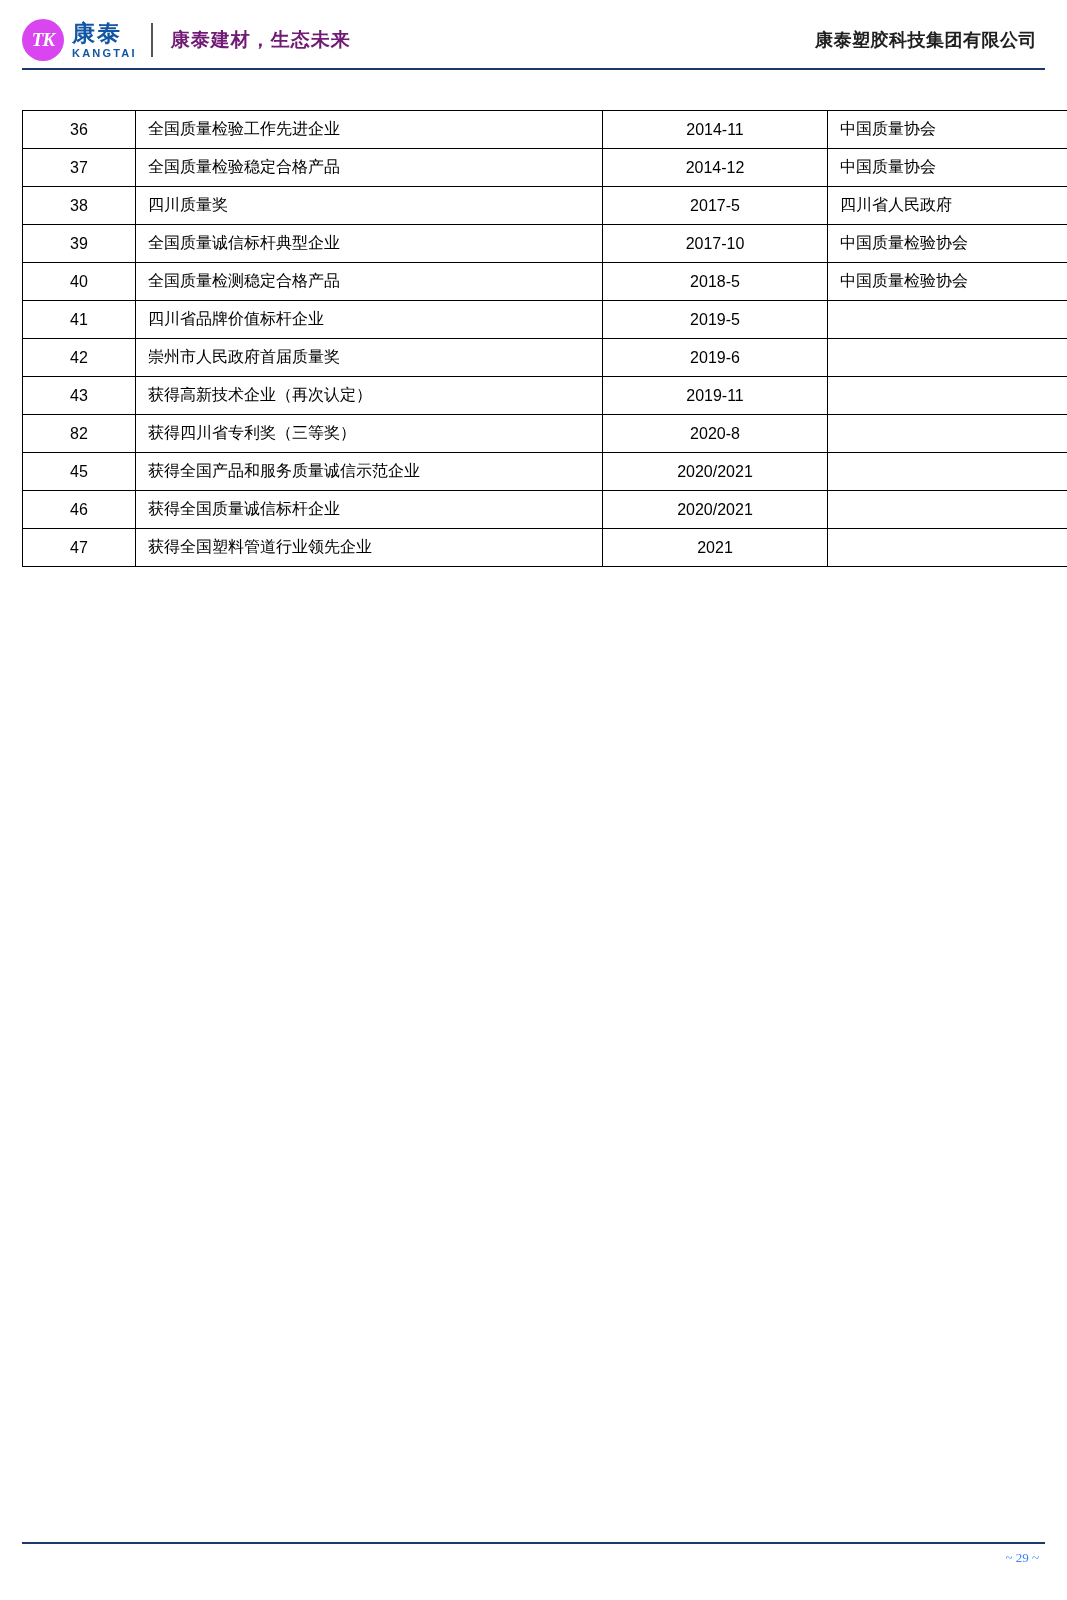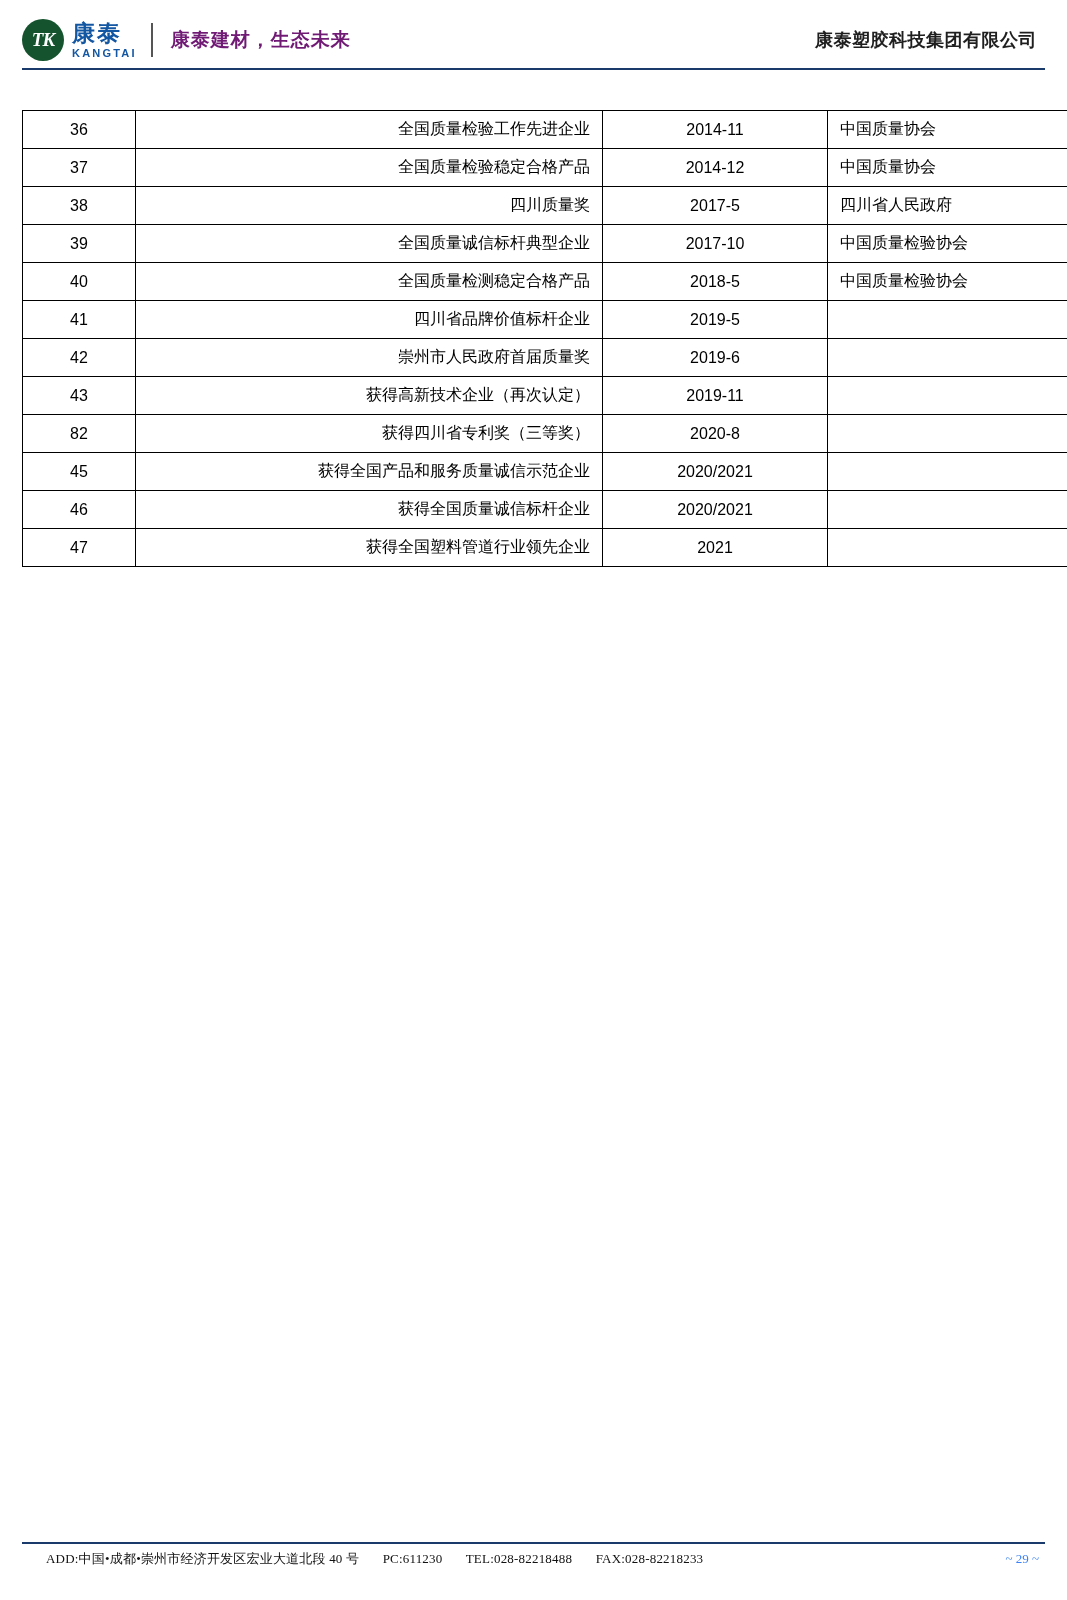--- a/index.html
+++ b/index.html
@@ -45,21 +45,21 @@
   }
   .logo-block {
     display: flex;
     align-items: center;
     gap: 8px;
   }
   .logo-mark {
     width: 42px;
     height: 42px;
     border-radius: 50%;
-    background: #14532d;
+    background: #d946ef;
     color: #ffffff;
     display: flex;
     align-items: center;
     justify-content: center;
     font-size: 19px;
     font-weight: bold;
     font-style: italic;
     letter-spacing: -1px;
     font-family: "Liberation Serif", serif;
   }
@@ -124,21 +124,21 @@
     color: #000000;
     white-space: nowrap;
     overflow: hidden;
   }
   td.col-no {
     width: 88px;
     text-align: center;
   }
   td.col-name {
     width: 442px;
-    text-align: right;
+    text-align: left;
     padding-left: 18px;
   }
   td.col-date {
     width: 200px;
     text-align: center;
     padding-left: 14px;
   }
   td.col-issuer {
     width: 293px;
     text-align: left;
@@ -281,23 +281,17 @@
           <td class="col-date">2021</td>
           <td class="col-issuer"></td>
         </tr>
       </tbody>
     </table>
   </div>
 
   <div class="footer">
     <div class="footer-rule"></div>
     <div class="footer-row">
-      <div class="footer-contact">
-        <span class="seg">ADD:中国•成都•崇州市经济开发区宏业大道北段 40 号</span>
-        <span class="seg">PC:611230</span>
-        <span class="seg">TEL:028-82218488</span>
-        <span class="seg">FAX:028-82218233</span>
-      </div>
       <div class="page-num">~ 29 ~</div>
     </div>
   </div>
 
 </div>
 
 </body></html>

